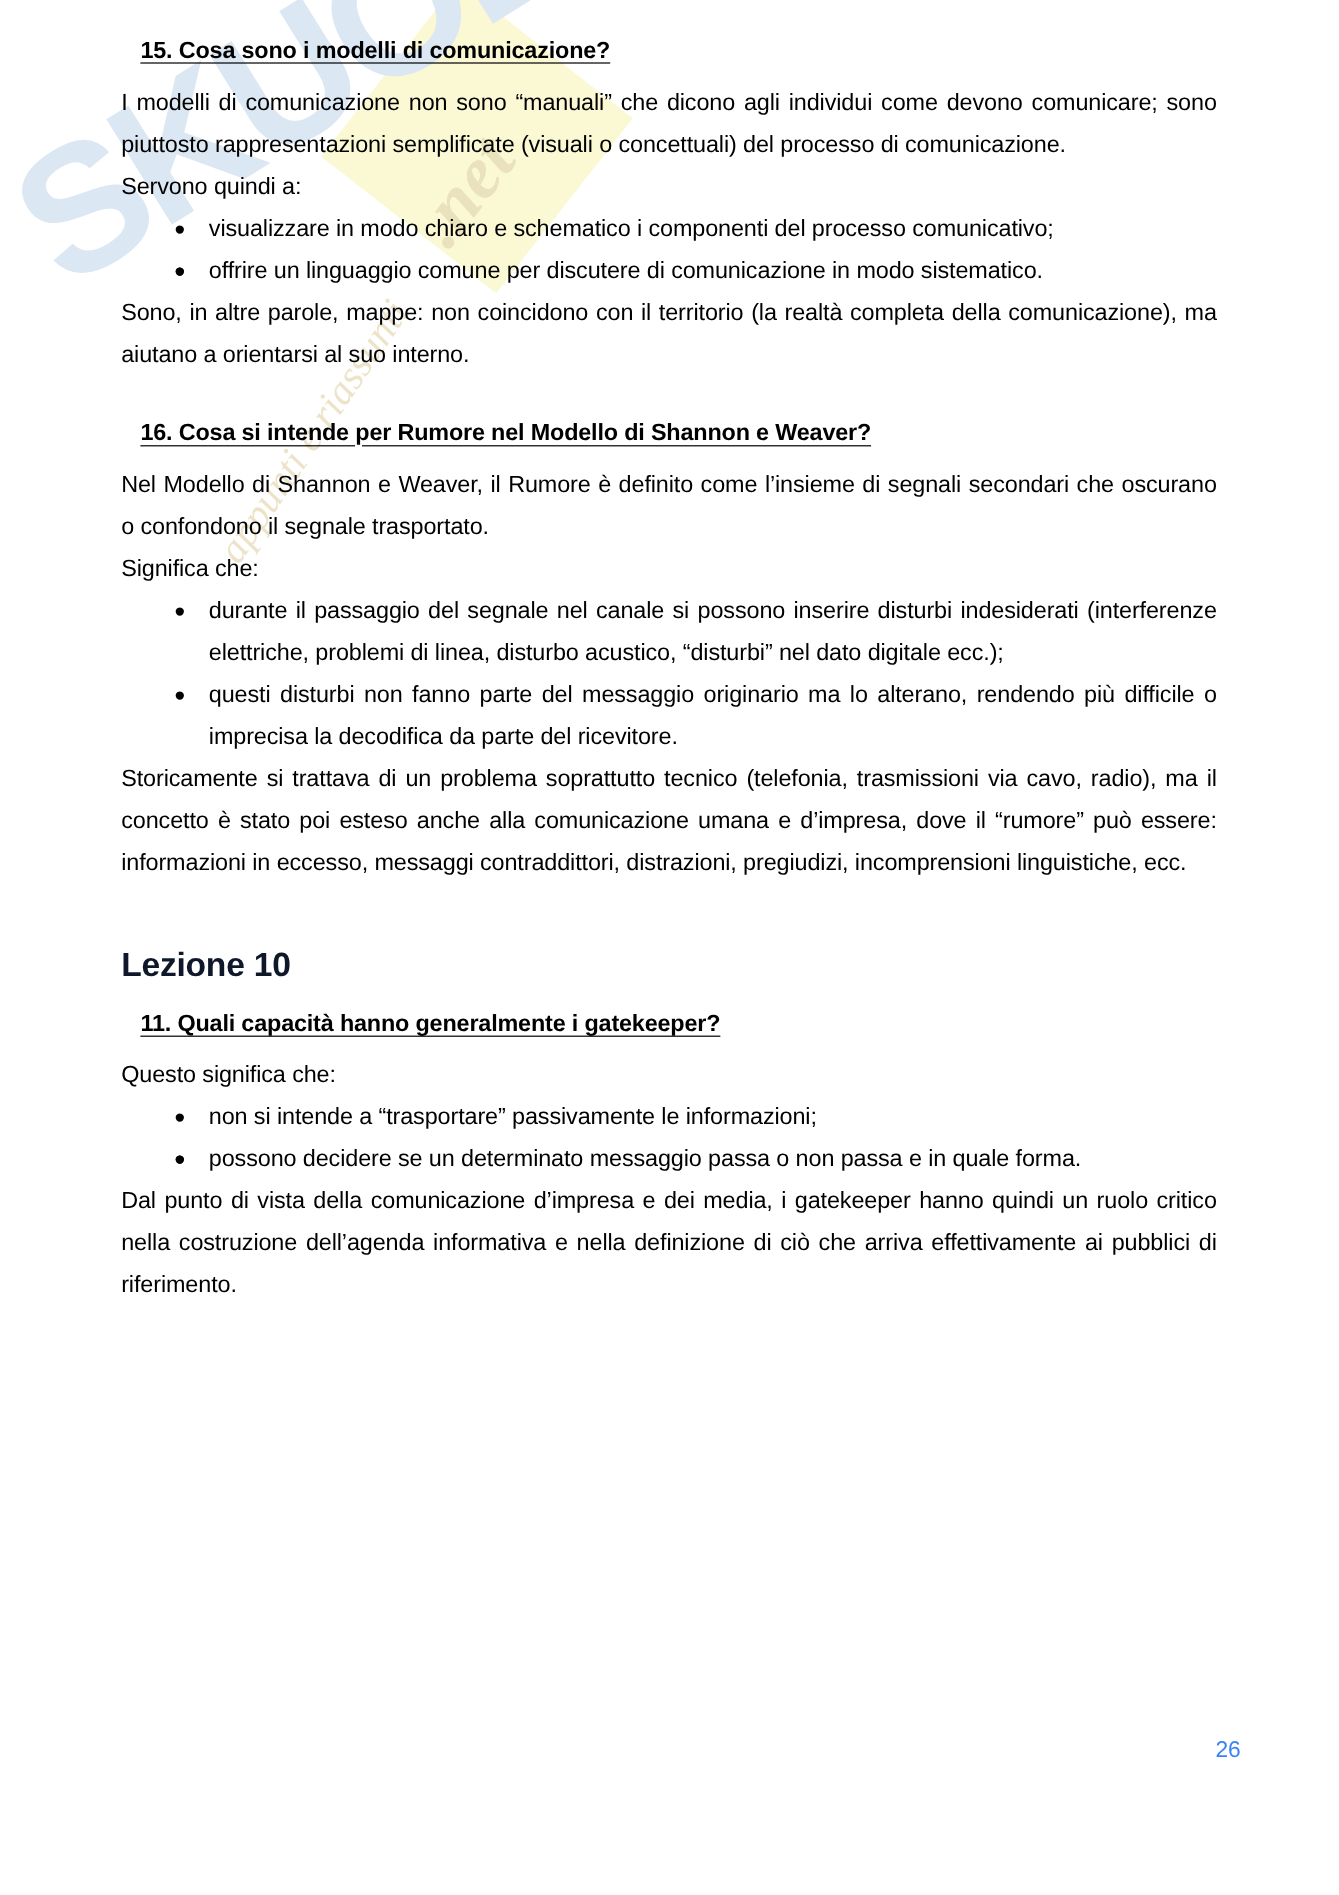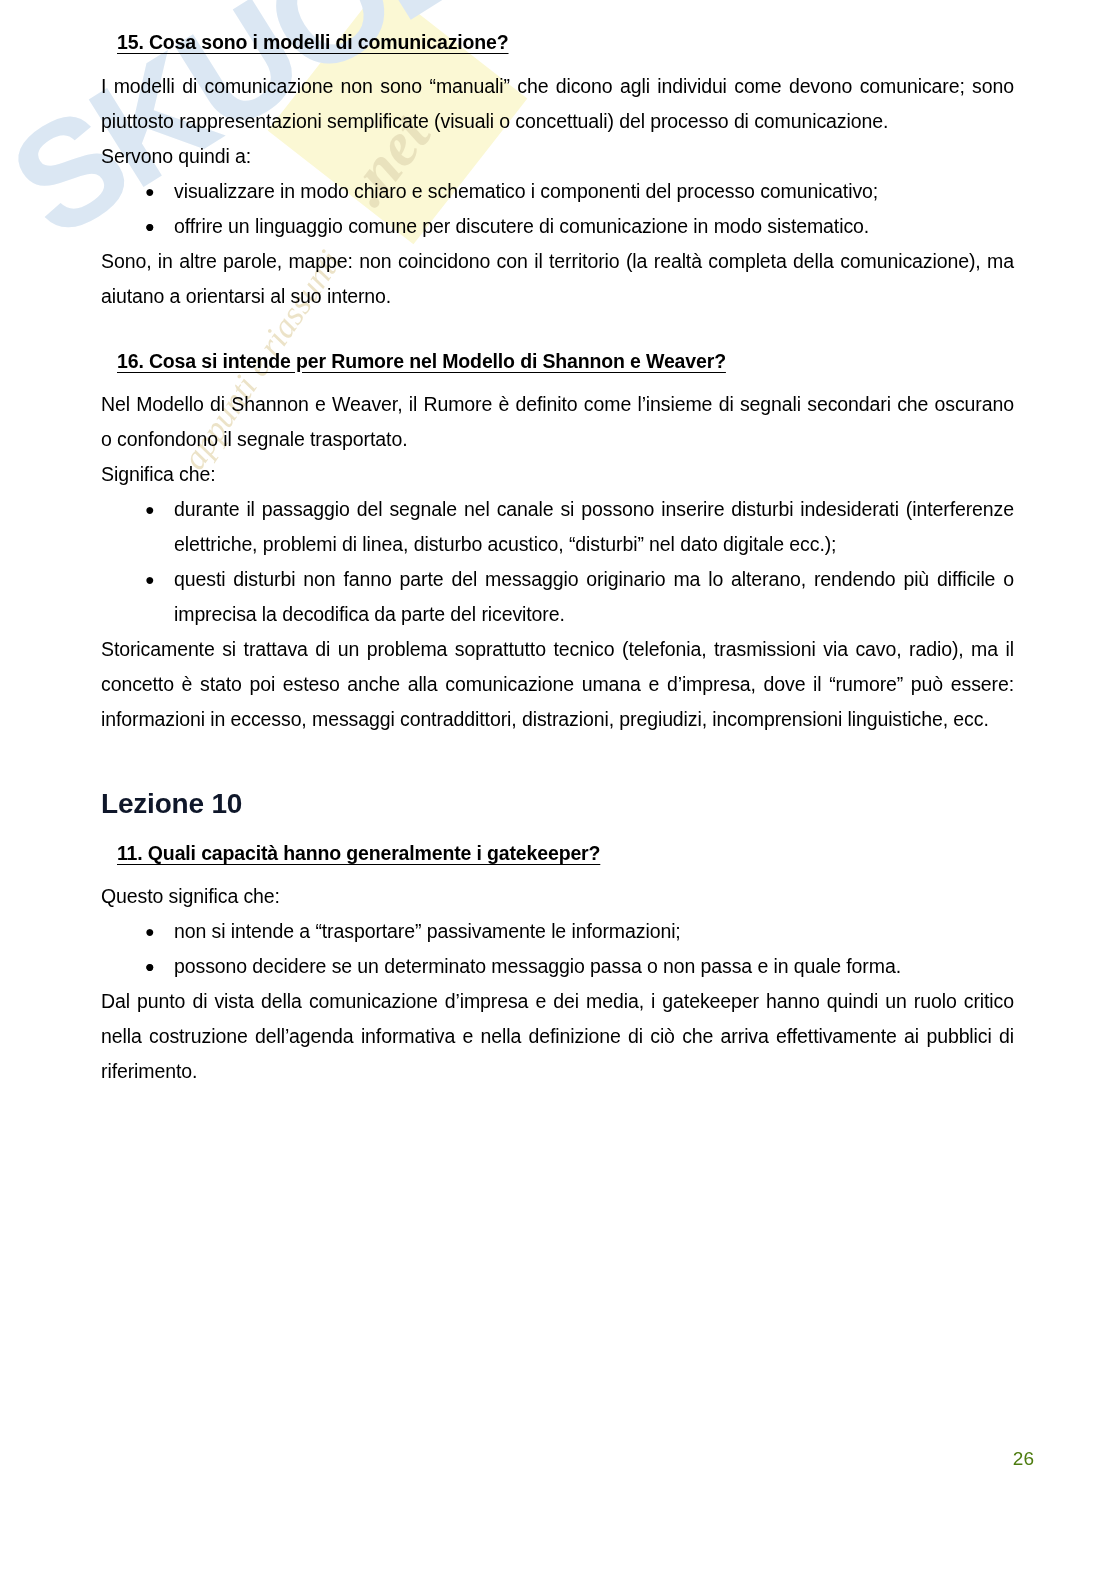--- a/index.html
+++ b/index.html
@@ -144,21 +144,21 @@
   .sp-1 { height: 17px; }
   .sp-2 { height: 22px; }
   .sp-3 { height: 52px; }
   .sp-4 { height: 8px; }
 
   .page-number {
     position: absolute;
     right: 82px;
     top: 1448px;
     font-size: 19px;
-    color: #4d7c0f;
+    color: #3b82f6;
     z-index: 2;
   }
 </style>
 </head>
 <body>
 
 <div class="page">
 
   <div class="watermark">
     <div class="wm-diamond"></div>

